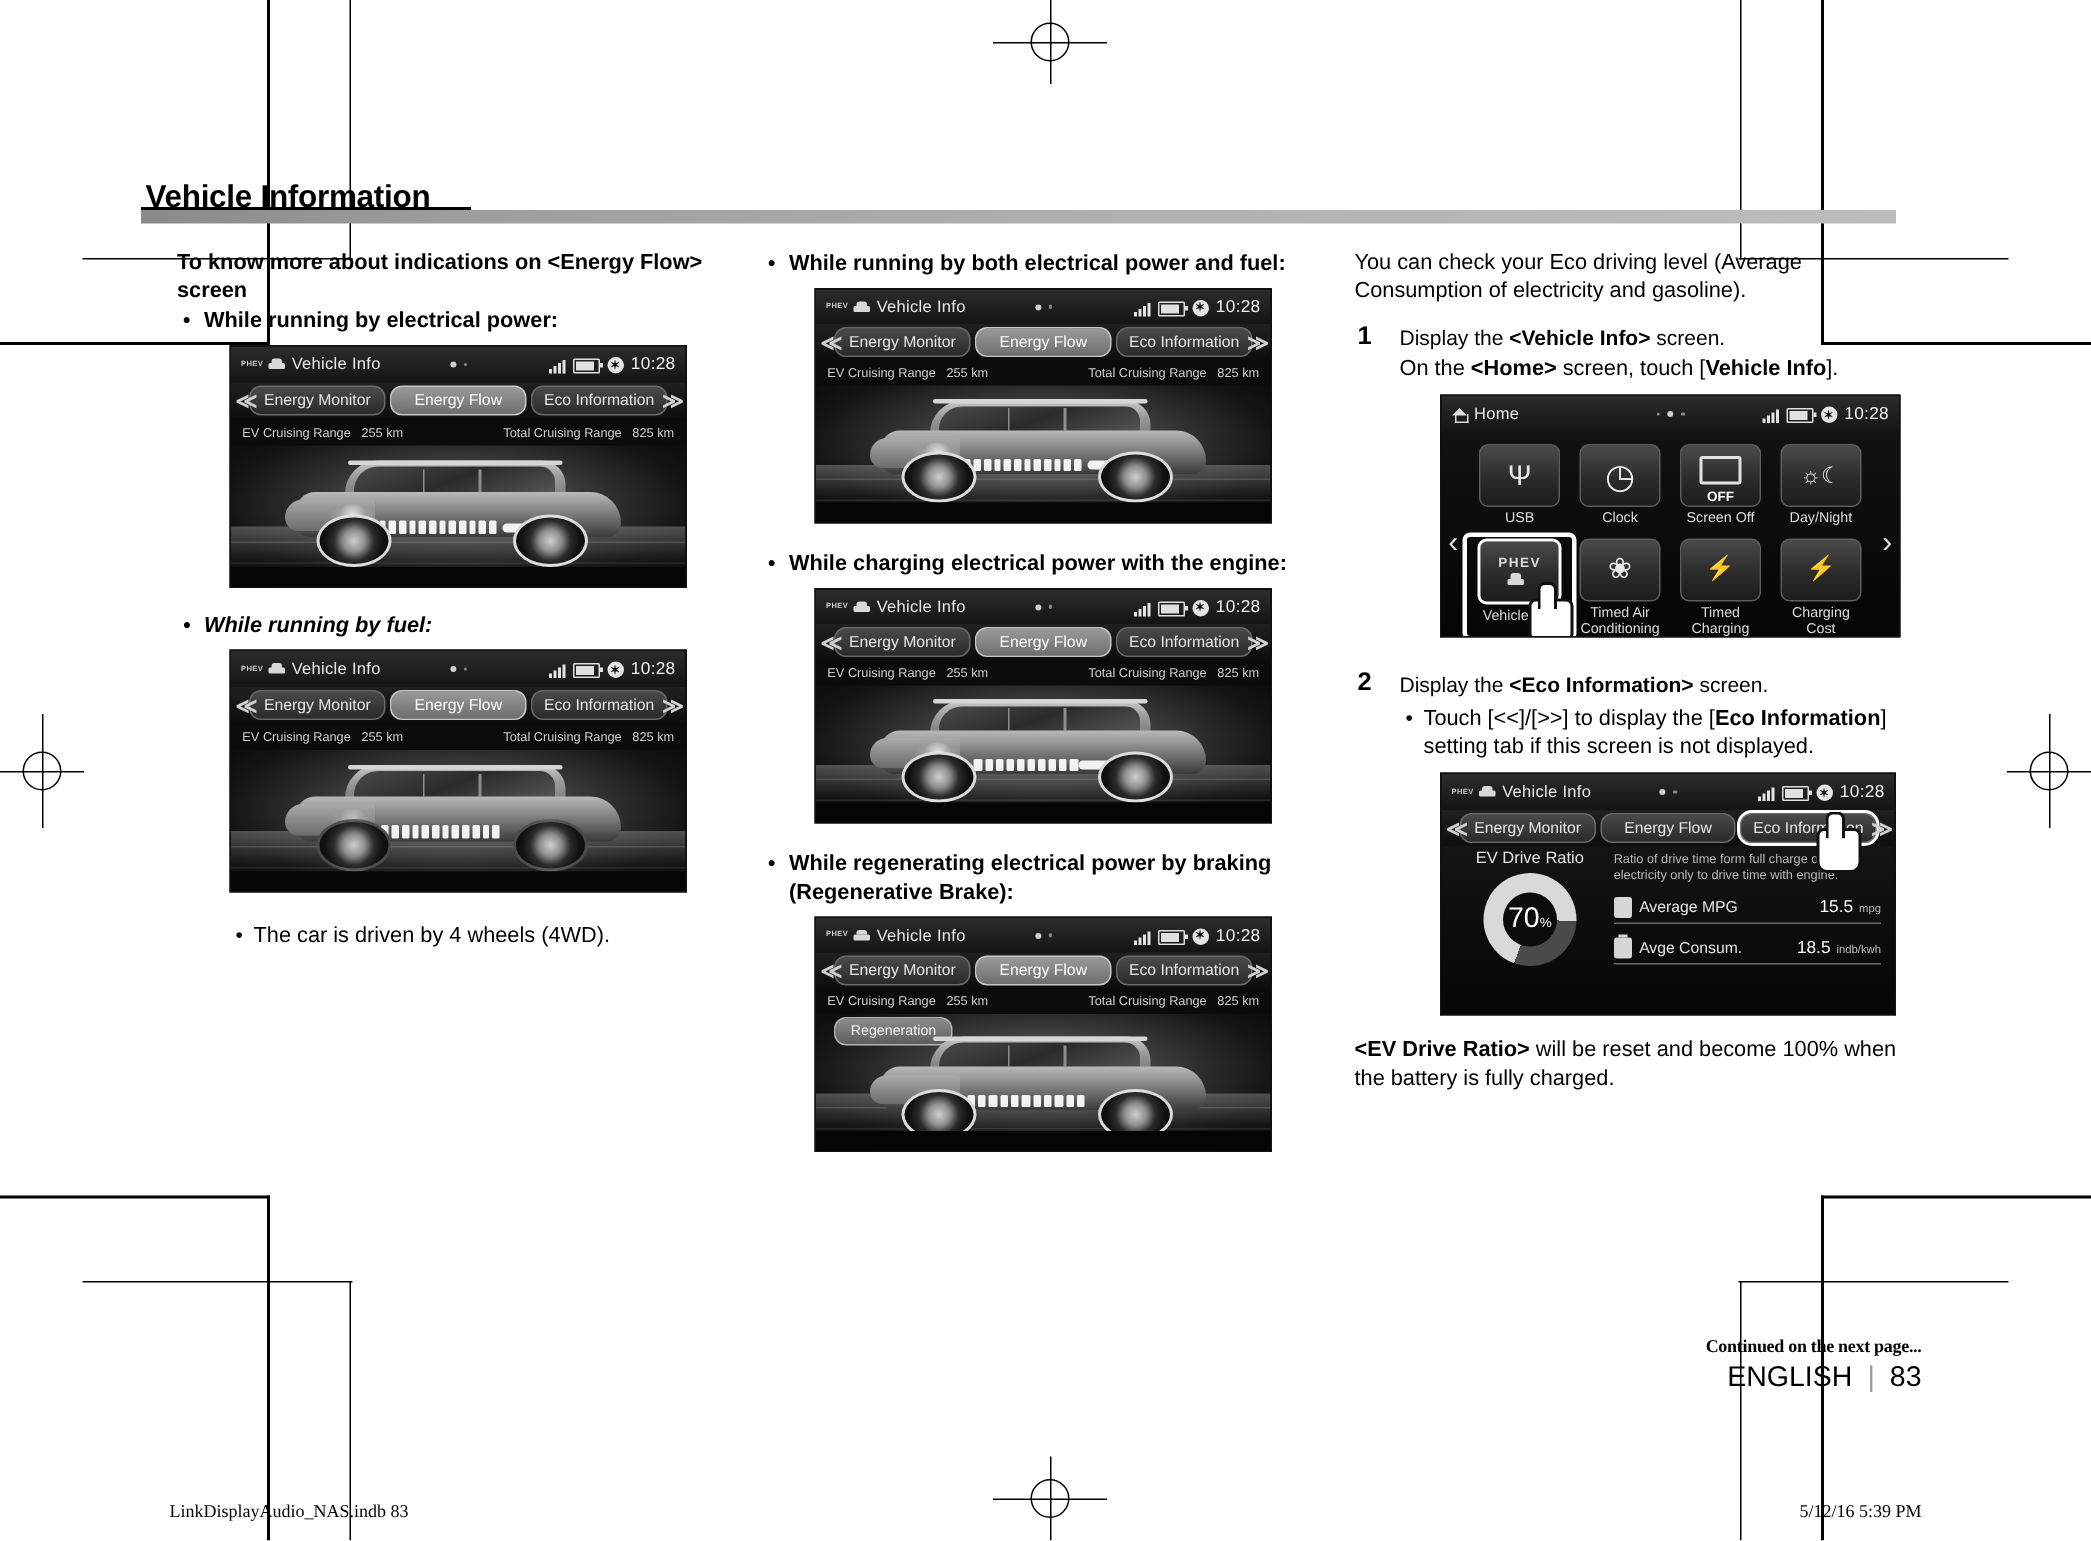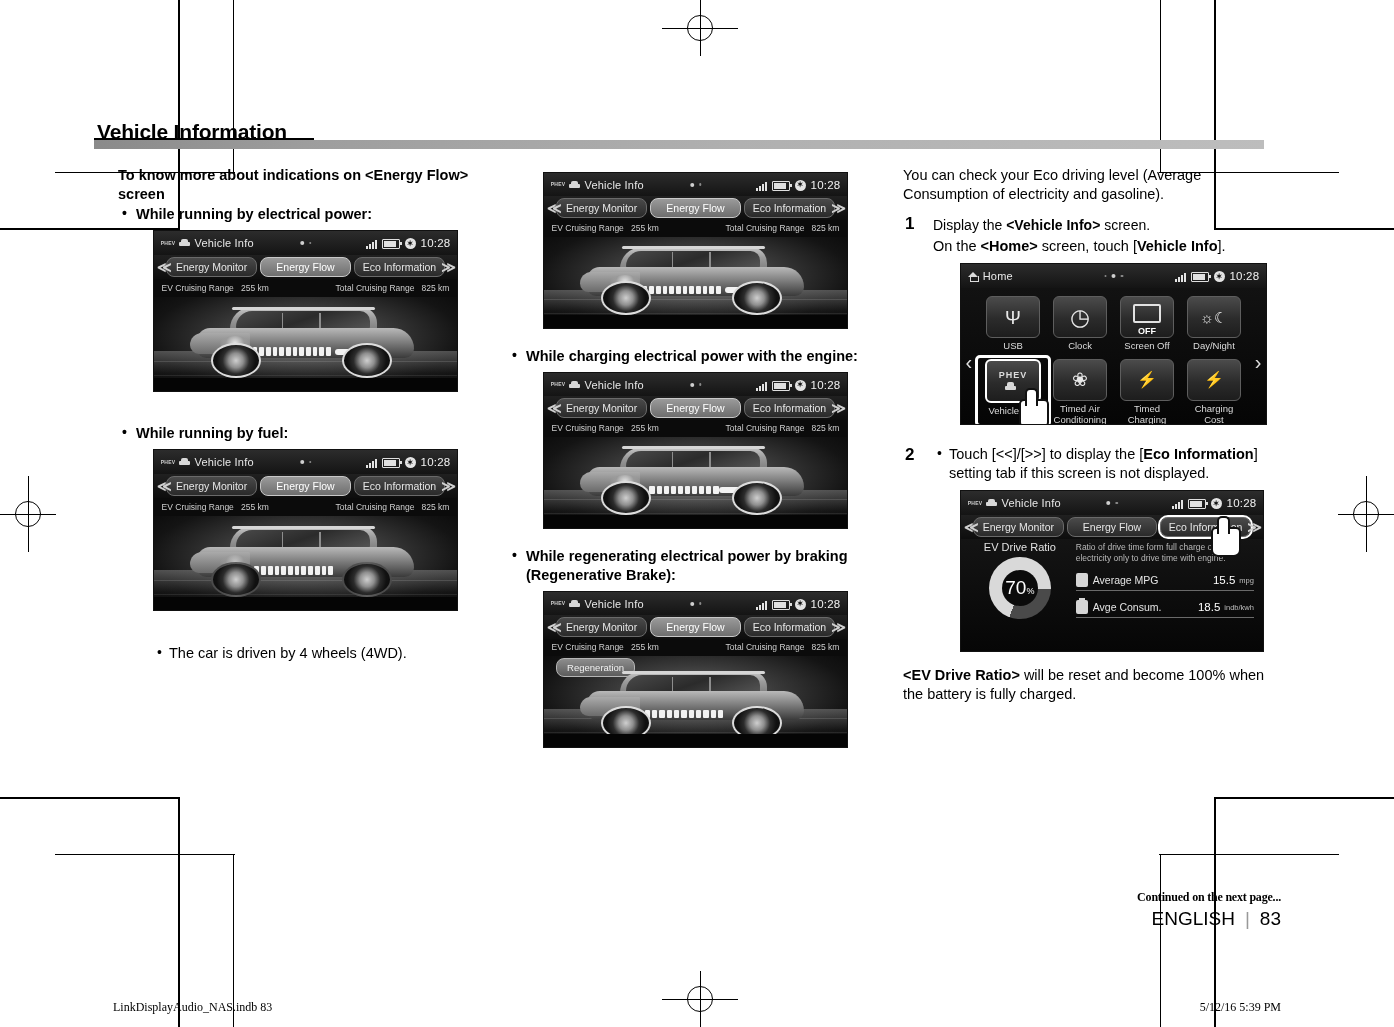--- a/index.html
+++ b/index.html
@@ -323,21 +323,21 @@
           <div class="battery2"></div>
           <div class="wheelflow a"></div>
             <div class="wheelflow b"></div>
           <div class="wheel fr"></div>
             <div class="wheel rr"></div>
         </div>
         <div class="botbar"></div>
       </div>
     </div>
 
-    <ul class="bul" style="margin-top:32px;">
+    <ul class="bul" style="margin-top:16px;font-style:italic;">
       <li class="bold">While running by fuel:</li>
     </ul>
 
     <div class="shot" style="width:303px;height:160px;margin:6px 0 0 35px;">
       <div class="statusbar">
         <div class="sb-left">
           <div class="phev">PHEV</div>
           <div class="caricon"></div>
           <div class="sbtitle">Vehicle Info</div>
         </div>
@@ -402,26 +402,29 @@
               <i></i>
               <i></i>
             </div>
           <div class="wheel fr" style="border-color:rgba(255,255,255,.25)"></div>
           <div class="wheel rr" style="border-color:rgba(255,255,255,.25)"></div>
         </div>
         <div class="botbar"></div>
       </div>
     </div>
 
-    <ul class="bul sub" style="margin:33px 0 0 35px;">
+    <ul class="bul sub" style="margin:20px 0 0 35px;">
       <li>The car is driven by 4 wheels (4WD).</li>
     </ul>
   </div>
 
   <div class="col col2">
+    <ul class="bul">
+      <li class="bold">While running by both electrical power and fuel:</li>
+    </ul>
 
     <div class="shot" style="width:303px;height:155px;margin:6px 0 0 35px;">
       <div class="statusbar">
         <div class="sb-left">
           <div class="phev">PHEV</div>
           <div class="caricon"></div>
           <div class="sbtitle">Vehicle Info</div>
         </div>
         <div class="sb-dots">
             <i class="big"></i>
@@ -751,20 +754,23 @@
 
           <div class="hand" style="left:58px;top:135px;">
             <div class="palm"></div>
             <div class="finger"></div>
           </div>
         </div>
       </li>
 
       <li style="margin-top:20px;">
         <span class="num">2</span>
+        <div class="stxt">
+          <span>Display the </span><b>&lt;Eco Information&gt;</b><span> screen.</span>
+        </div>
         <ul class="bul sub" style="margin-top:2px;">
           <li>
             <span>Touch [&lt;&lt;]/[&gt;&gt;] to display the [</span><b>Eco Information</b><span>] setting tab if this screen is not displayed.</span>
           </li>
         </ul>
 
         <div class="shot" style="width:302px;height:160px;margin:7px 0 0 27px;">
           <div class="statusbar">
             <div class="sb-left">
               <div class="phev">PHEV</div>

